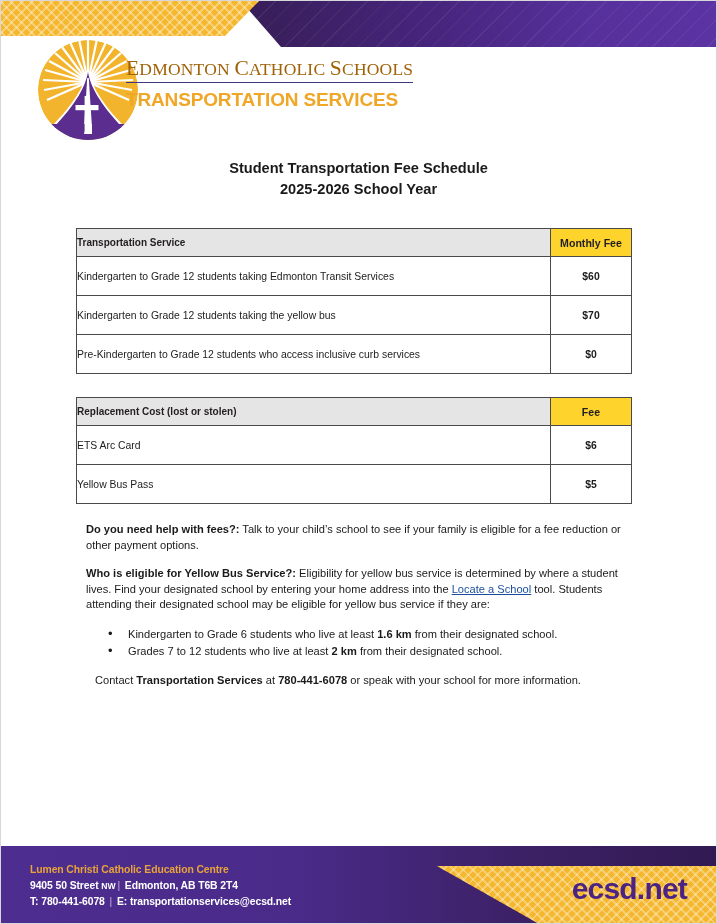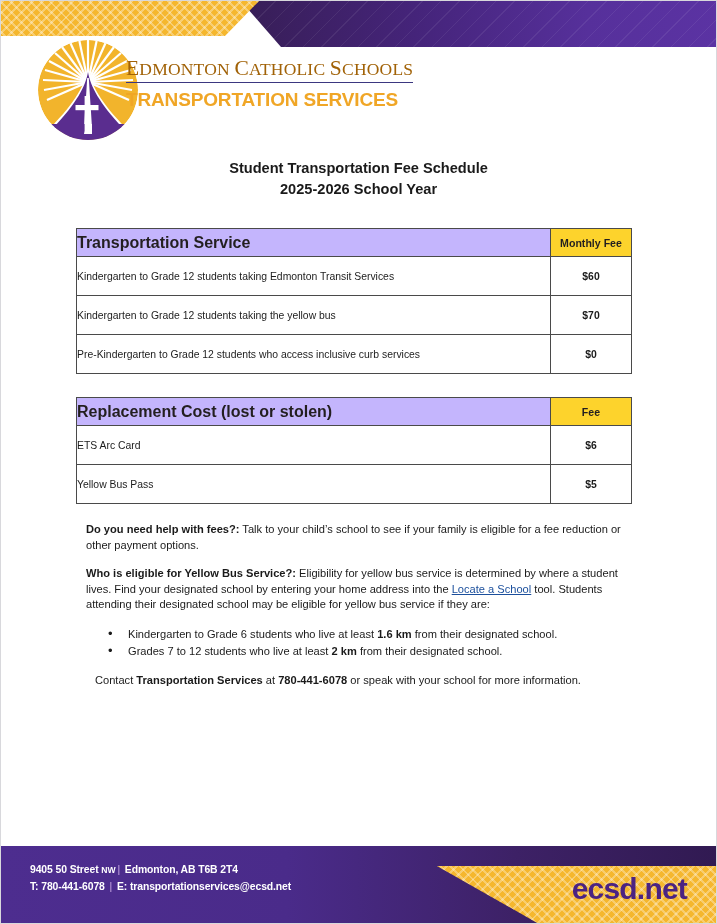--- a/index.html
+++ b/index.html
@@ -136,25 +136,25 @@
   }
   .fee-table.t1 { left: 76px; top: 228px; width: 556px; }
   .fee-table.t2 { left: 76px; top: 397px; width: 556px; padding-left: 48px; }
 
   .fee-table td, .fee-table th {
     border: 1px solid #4a4a4a;
     padding: 0;
     vertical-align: middle;
   }
   .th-desc {
-    background: #c4b5fd;
+    background: #e5e5e5;
     height: 27px;
     text-align: left;
     padding-left: 10px;
-    font-size: 16px;
+    font-size: 10px;
     font-weight: bold;
     color: #231f20;
   }
   .th-fee {
     background: #fdd32c;
     height: 27px;
     text-align: center;
     font-size: 10.6px;
     font-weight: bold;
     color: #231f20;
@@ -411,20 +411,21 @@
 
     <p class="closing"><span>Contact </span><b>Transportation Services</b><span> at </span><b>780-441-6078</b><span> or speak with your school for more information.</span></p>
 
   </div>
 
   <div class="footer-band">
     <div class="ftr-purple"></div>
     <div class="ftr-yellow"></div>
 
     <div class="ftr-address">
+      <div class="ftr-name">Lumen Christi Catholic Education Centre</div>
       <div class="ftr-line"><span>9405 50 Street </span><span class="nw">NW</span><span class="sep">|</span><span> Edmonton, AB  T6B 2T4</span></div>
       <div class="ftr-line"><span>T: 780-441-6078 </span><span class="sep">|</span><span> E: transportationservices@ecsd.net</span></div>
     </div>
 
     <div class="ftr-url">ecsd.net</div>
   </div>
 
   <div class="page-frame"></div>
 </div>
 

